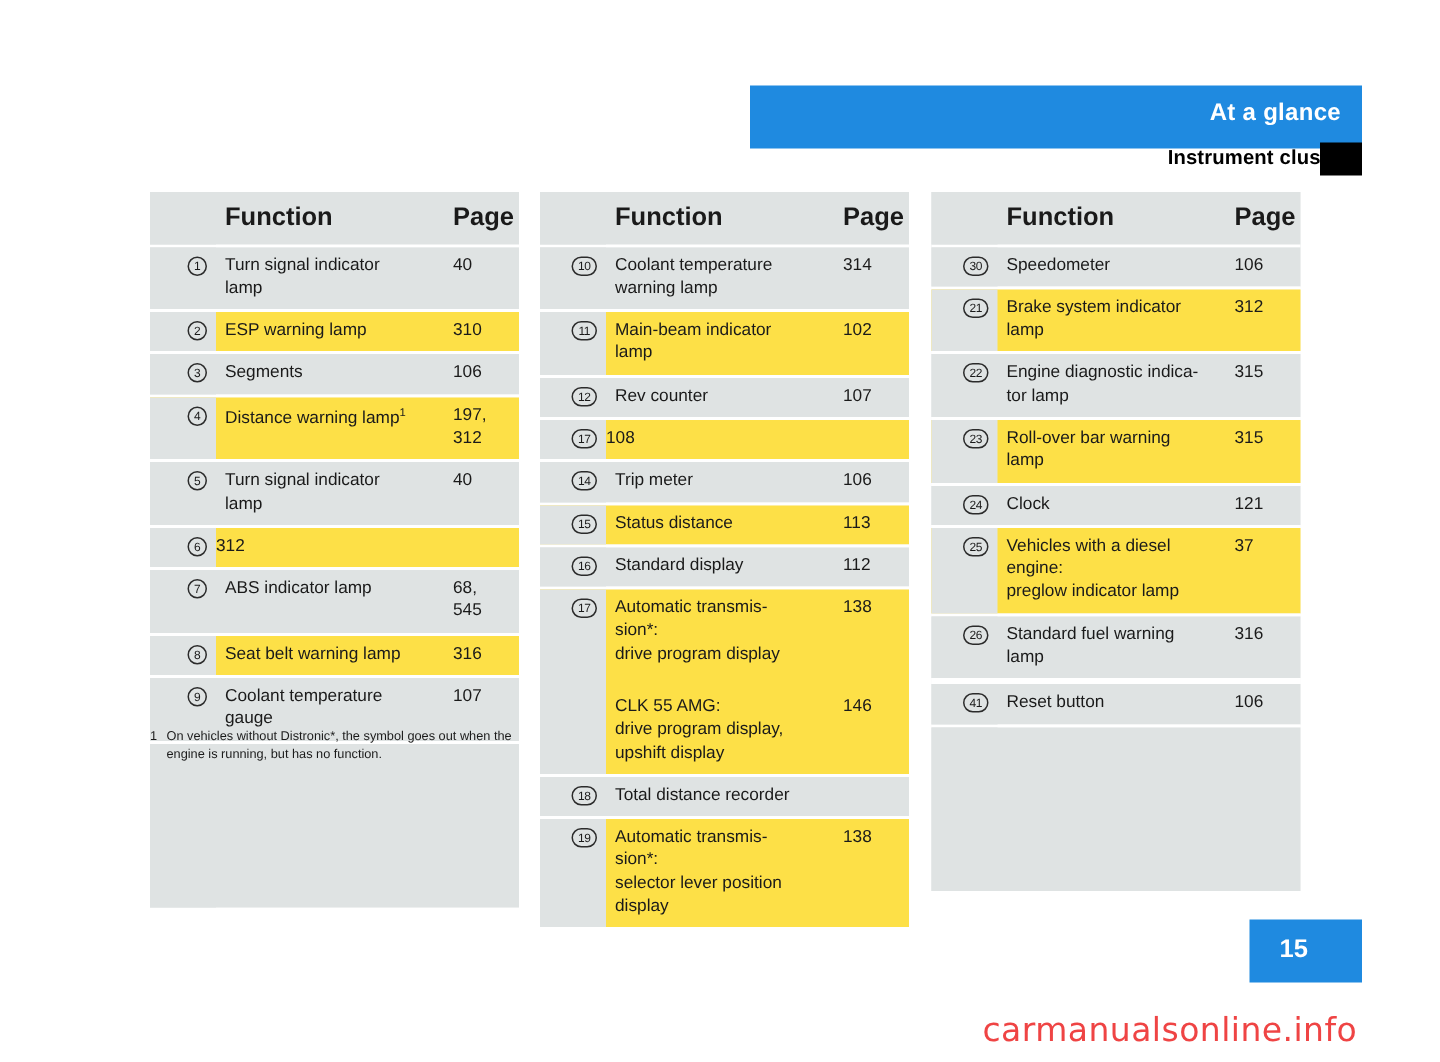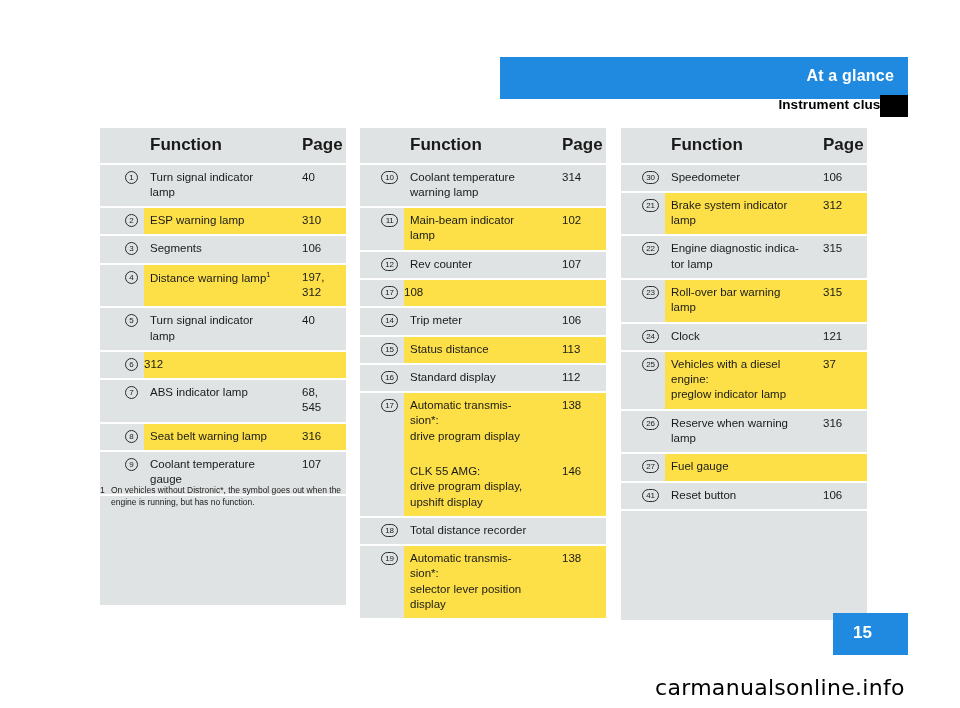--- a/index.html
+++ b/index.html
@@ -117,21 +117,21 @@
     background:#1f8ae0;
   }
   .pagenum span{
     position:absolute;left:20px;top:10px;
     font-size:17px;font-weight:bold;color:#ffffff;
   }
 
   
   .watermark{
     position:absolute;left:655px;top:675px;
-    font-size:22px;color:#000000;
+    font-size:22px;color:#ef4444;
     font-family:"DejaVu Sans", sans-serif;
     letter-spacing:.3px;
   }
 </style>
 </head>
 <body>
 
 <div class="page">
 
   <div class="hdr-bar">
@@ -434,35 +434,26 @@
           <div>preglow indicator lamp</div>
         </div>
         <div class="cell-pg">37</div>
       </div>
       <div class="sep"></div>
       <div class="trow">
         <div class="cell-num">
           <span class="cnum w2">26</span>
         </div>
         <div class="cell-fn">
-          <div>Reserve when warning</div>
+          <div>Standard fuel warning</div>
           <div>lamp</div>
         </div>
         <div class="cell-pg">316</div>
       </div>
       <div class="sep"></div>
-      <div class="trow alt">
-        <div class="cell-num">
-          <span class="cnum w2">27</span>
-        </div>
-        <div class="cell-fn">
-          <div>Fuel gauge</div>
-        </div>
-        <div class="cell-pg"></div>
-      </div>
       <div class="sep"></div>
       <div class="trow">
         <div class="cell-num">
           <span class="cnum w2">41</span>
         </div>
         <div class="cell-fn">
           <div>Reset button</div>
         </div>
         <div class="cell-pg">106</div>
       </div>

